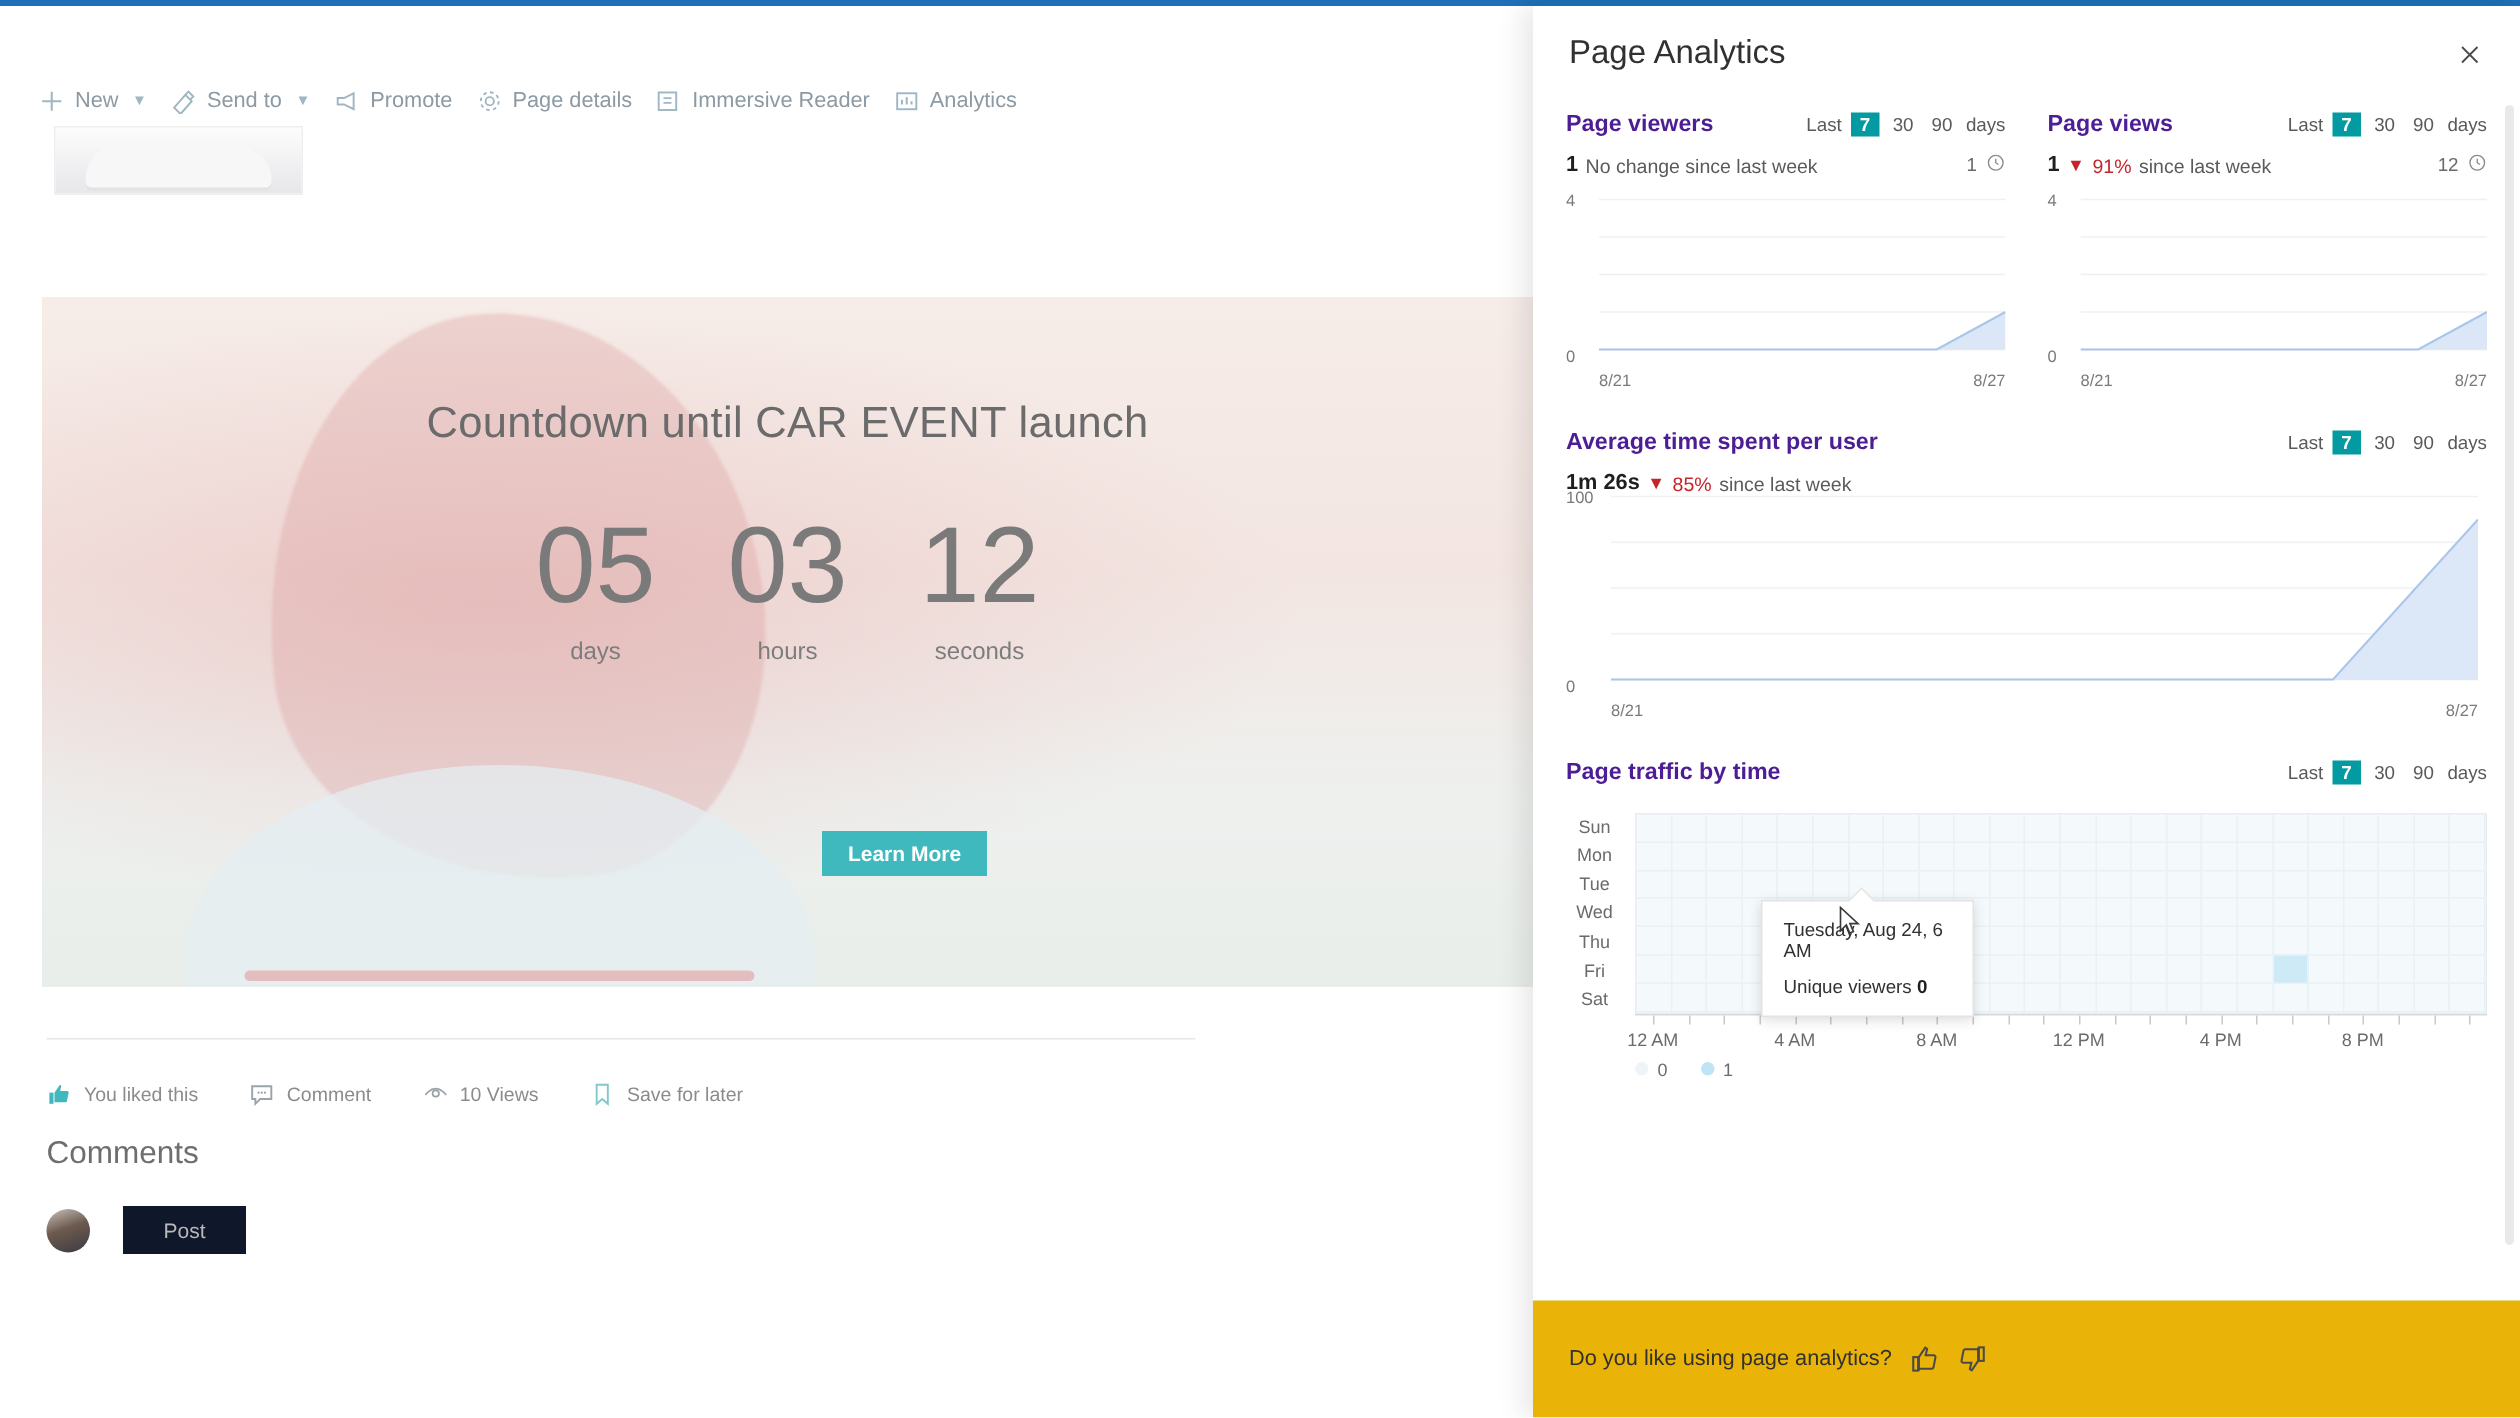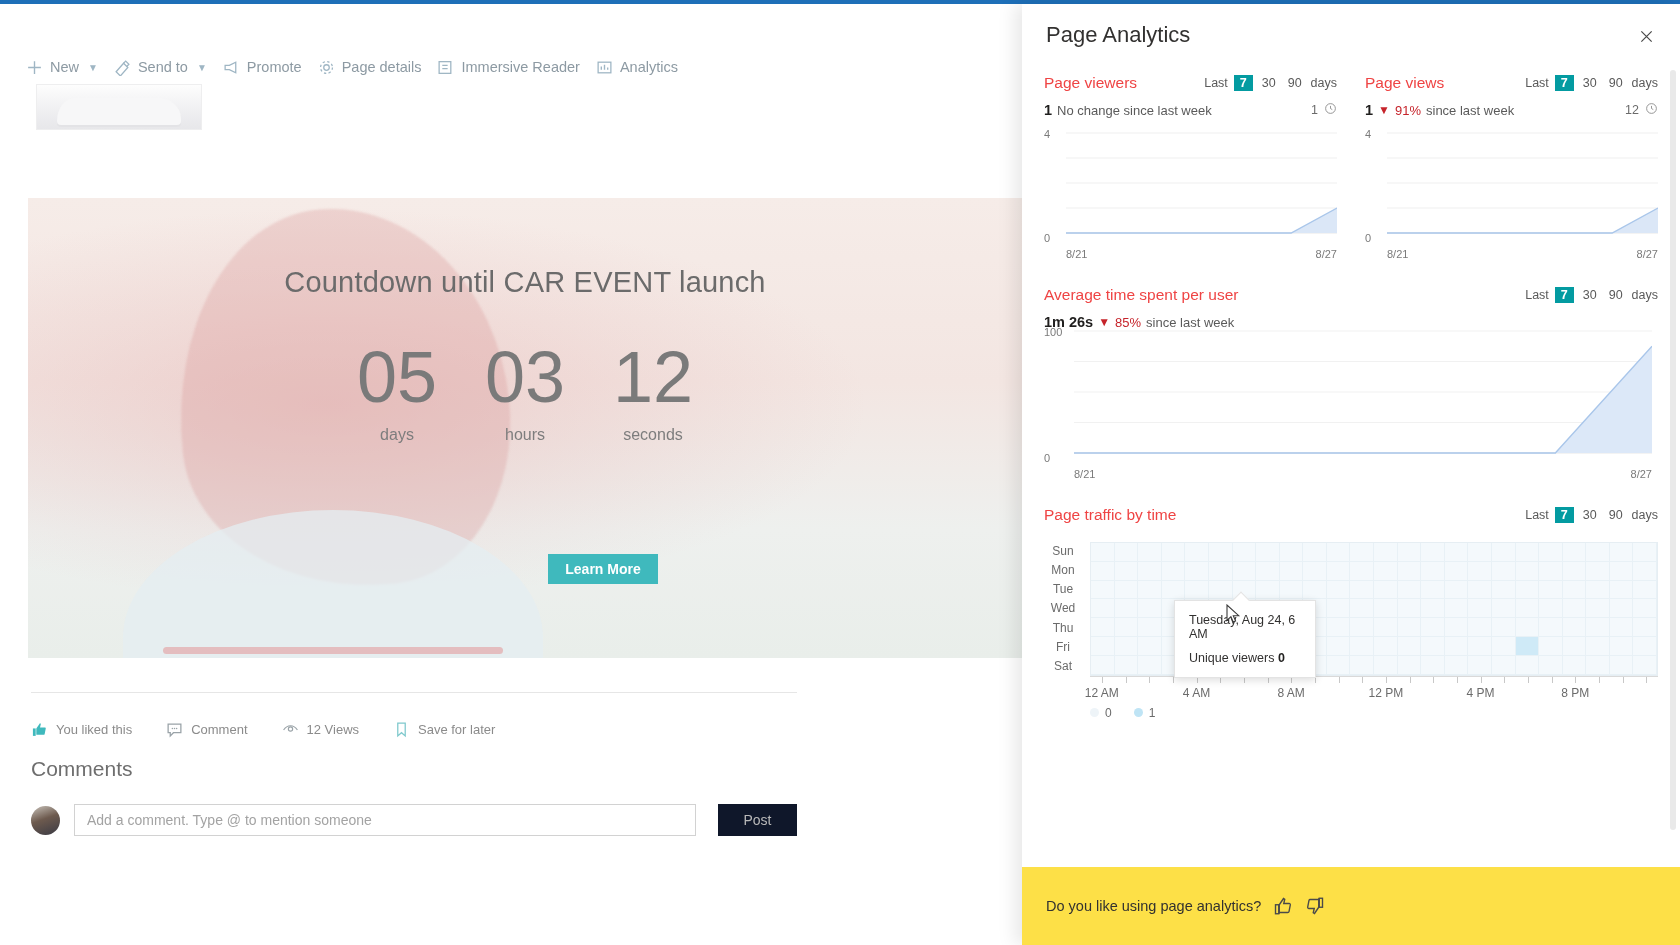--- a/index.html
+++ b/index.html
@@ -156,21 +156,21 @@
   }
   .panel-scroll {
     position: absolute; right: 4px; top: 4px; width: 6px; height: 760px;
     background: #e9e9e9; border-radius: 3px;
   }
 
   .metric-row { display: flex; gap: 28px; margin-top: 8px; }
   .metric { flex: 1 1 0; min-width: 0; }
 
   .m-head { display: flex; align-items: center; justify-content: space-between; }
-  .m-title { font-size: 15.5px; font-weight: normal; color: #ef4444; }
+  .m-title { font-size: 15.5px; font-weight: bold; color: #4c1d95; }
   .range {
     display: flex; align-items: center; gap: 6px;
     font-size: 12.5px; color: #5a5a5a; white-space: nowrap;
   }
   .range .lbl { color: #5a5a5a; }
   .range .opt { color: #5a5a5a; padding: 1px 3px; }
   .range .opt.sel {
     background: #039ba1; color: #ffffff; font-weight: bold;
     padding: 1px 6px;
   }
@@ -260,21 +260,21 @@
   .tt-l2 b { color: #201f1e; }
   .tt-arrow {
     position: absolute; left: 60px; top: -7px; width: 12px; height: 12px;
     background: #fff; border-left: 1px solid #e3e3e3; border-top: 1px solid #e3e3e3;
     transform: rotate(45deg);
   }
   .cursor-arrow { position: absolute; left: 182px; top: 62px; z-index: 8; }
 
   
   .panel-foot {
-    flex: none; height: 78px; background: #fde047;
+    flex: none; height: 78px; background: #eab308;
     display: flex; align-items: center; padding: 0 24px; gap: 12px;
   }
   .foot-q { font-size: 14.5px; color: #323130; }
   .foot-ic { width: 20px; height: 20px; color: #4a4a4a; display: inline-flex; }
 </style>
 </head>
 <body>
 
 <div id="root">
 
@@ -385,36 +385,35 @@
       </span>
       <span>Comment</span>
     </div>
     <div class="soc-item">
       <span class="si">
         <svg viewBox="0 0 16 16" width="17" height="17">
             <path d="M1.5 8.5s2.6-4 6.5-4 6.5 4 6.5 4" stroke="currentColor" stroke-width="1.1" fill="none"></path>
             <circle cx="8" cy="7.5" r="2" stroke="currentColor" stroke-width="1.1" fill="none"></circle>
           </svg>
       </span>
-      <span>12 Views</span>
+      <span>10 Views</span>
     </div>
     <div class="soc-item">
       <span class="si">
         <svg viewBox="0 0 16 16" width="17" height="17">
             <path d="M4.5 2h7v12l-3.5-3-3.5 3z" stroke="#7fc9cd" stroke-width="1.2" fill="none"></path>
           </svg>
       </span>
       <span>Save for later</span>
     </div>
   </div>
 
   <div class="comments-h">Comments</div>
   <div class="comment-row">
     <div class="avatar"></div>
-    <div class="comment-input">Add a comment. Type @ to mention someone</div>
     <div class="post-btn">Post</div>
   </div>
 
   <div class="panel">
 
     <div class="panel-head">
       <div class="panel-title">Page Analytics</div>
       <div class="panel-close">
         <svg viewBox="0 0 16 16" width="15" height="15">
             <path d="M2.5 2.5l11 11M13.5 2.5l-11 11" stroke="currentColor" stroke-width="1.3"></path>

